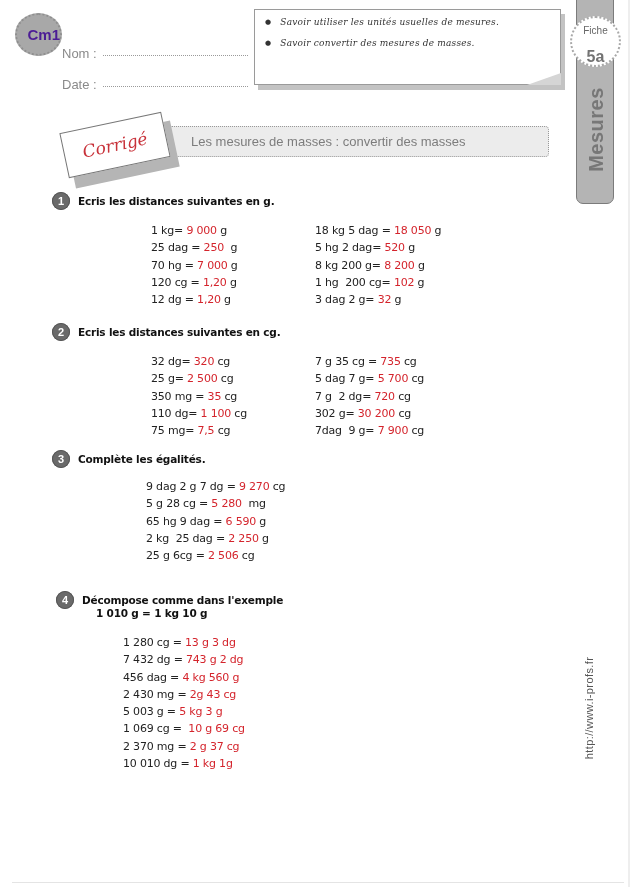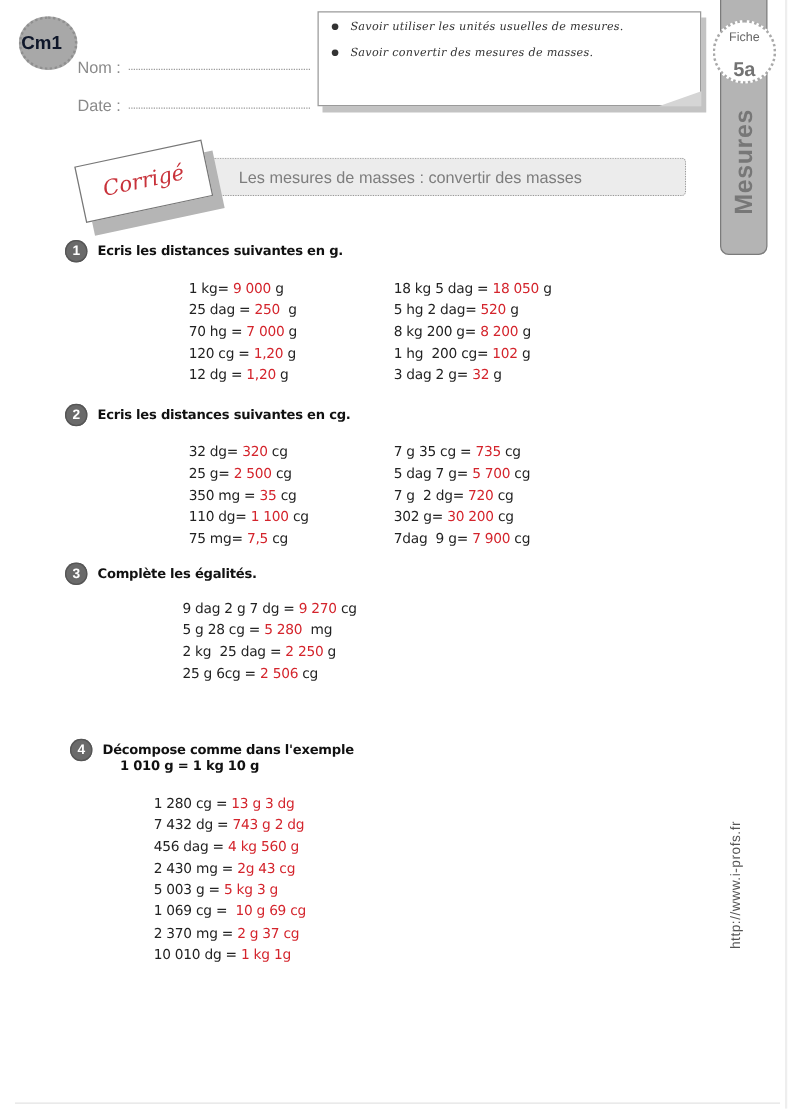--- a/index.html
+++ b/index.html
@@ -5,22 +5,22 @@
   * { box-sizing: border-box; margin: 0; padding: 0; }
   html, body { width: 630px; height: 887px; background: #ffffff; overflow: hidden; }
   body { position: relative; font-family: "DejaVu Sans", sans-serif; color: #222; }
 
   .page { position: absolute; left: 0; top: 0; width: 630px; height: 887px; background: #fff; }
   .bottom-line { position: absolute; left: 12px; right: 6px; top: 882px; height: 1px; background: #e4e4e4; }
   .right-edge { position: absolute; right: 0; top: 0; width: 2px; height: 887px; background: #eeeeee; }
 
   
   .level-badge { position: absolute; left: 15px; top: 13px; width: 47px; height: 43px; border-radius: 50%;
-    background: #a8a8a8; border: 2px dotted #8f8f8f; display: flex; align-items: center; justify-content: flex-start;
-    color: #0f172a; font-weight: bold; font-size: 15px; font-family: "Liberation Sans", sans-serif; }
+    background: #a8a8a8; border: 2px dotted #8f8f8f; display: flex; align-items: center; justify-content: flex-end;
+    color: #4c1d95; font-weight: bold; font-size: 15px; font-family: "Liberation Sans", sans-serif; }
 
   .field { position: absolute; left: 62px; font-family: "Liberation Sans", sans-serif; font-size: 13px; color: #8a8a8a; }
   .field .dots { display: inline-block; width: 145px; border-bottom: 1px dotted #9a9a9a; margin-left: 6px; vertical-align: 2px; }
   .field.nom { top: 46px; }
   .field.date { top: 77px; }
 
   
   .objectives { position: absolute; left: 254px; top: 9px; width: 307px; height: 76px; background: #fff;
     border: 1px solid #9a9a9a; box-shadow: 4px 5px 0 #c3c3c3; }
   .objectives ul { list-style: none; padding: 7px 0 0 10px; }
@@ -145,20 +145,21 @@
     <div class="line"><span>7dag  9 g= </span><span class="ans">7 900</span><span> cg</span></div>
   </div>
 
   <div class="ex-head" style="top:450px;">
     <div class="ex-num">3</div>
     <div class="ex-title">Complète les égalités.</div>
   </div>
   <div class="col" style="left:146px; top:478px;">
     <div class="line"><span>9 dag 2 g 7 dg = </span><span class="ans">9 270</span><span> cg</span></div>
     <div class="line"><span>5 g 28 cg = </span><span class="ans">5 280</span><span>  mg</span></div>
+    <div class="line"><span>65 hg 9 dag = </span><span class="ans">6 590</span><span> g</span></div>
     <div class="line"><span>2 kg  25 dag = </span><span class="ans">2 250</span><span> g</span></div>
     <div class="line"><span>25 g 6cg = </span><span class="ans">2 506</span><span> cg</span></div>
   </div>
 
   <div class="ex-head" style="top:591px; left:56px;">
     <div class="ex-num">4</div>
     <div class="ex-title">Décompose comme dans l'exemple</div>
   </div>
   <div class="ex-sub" style="left:96px; top:607px;">1 010 g = 1 kg 10 g</div>
   <div class="col" style="left:123px; top:634px;">

